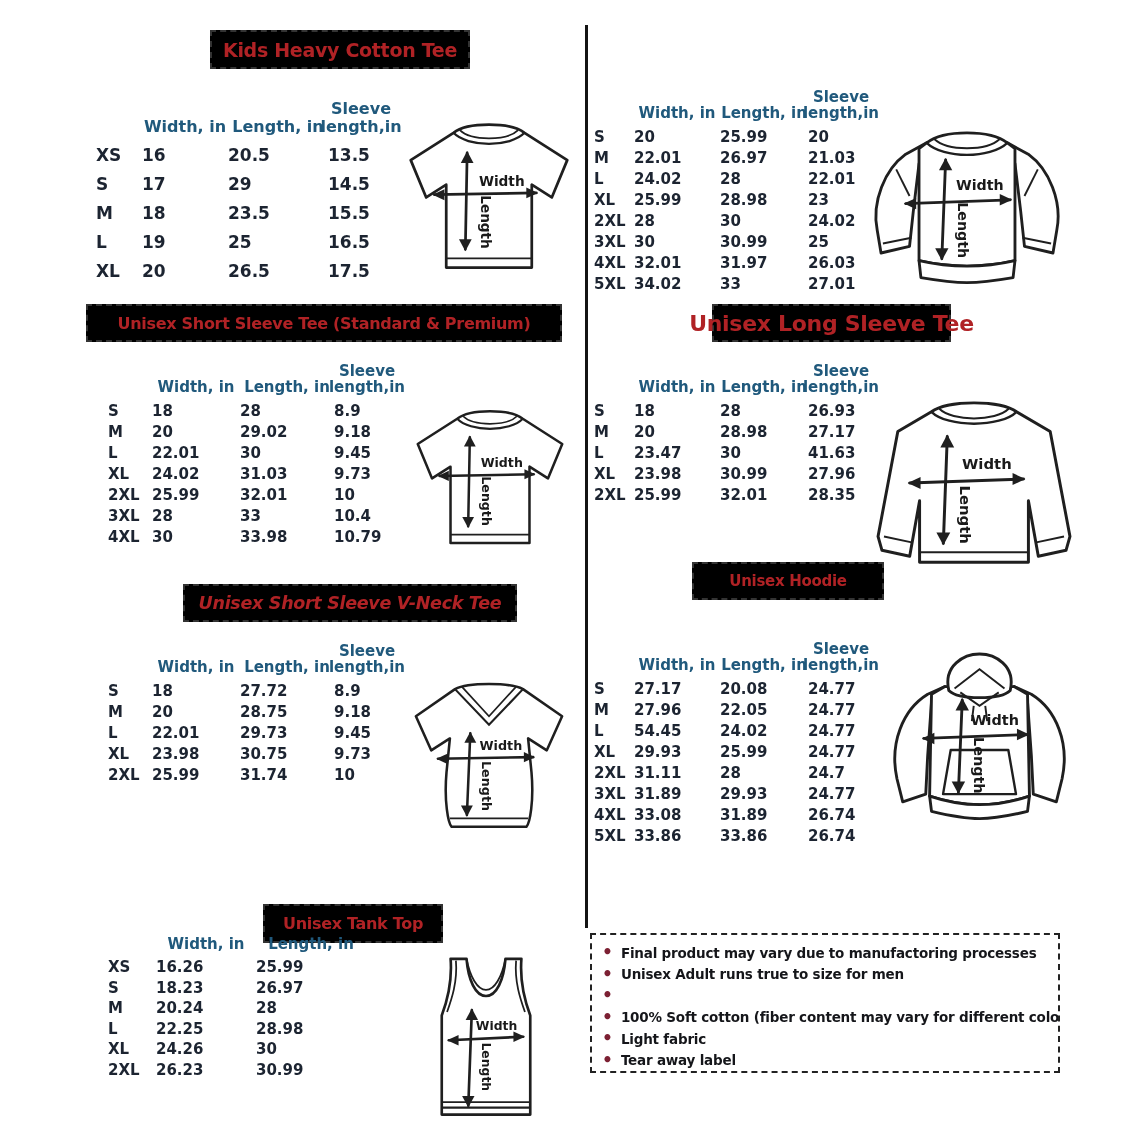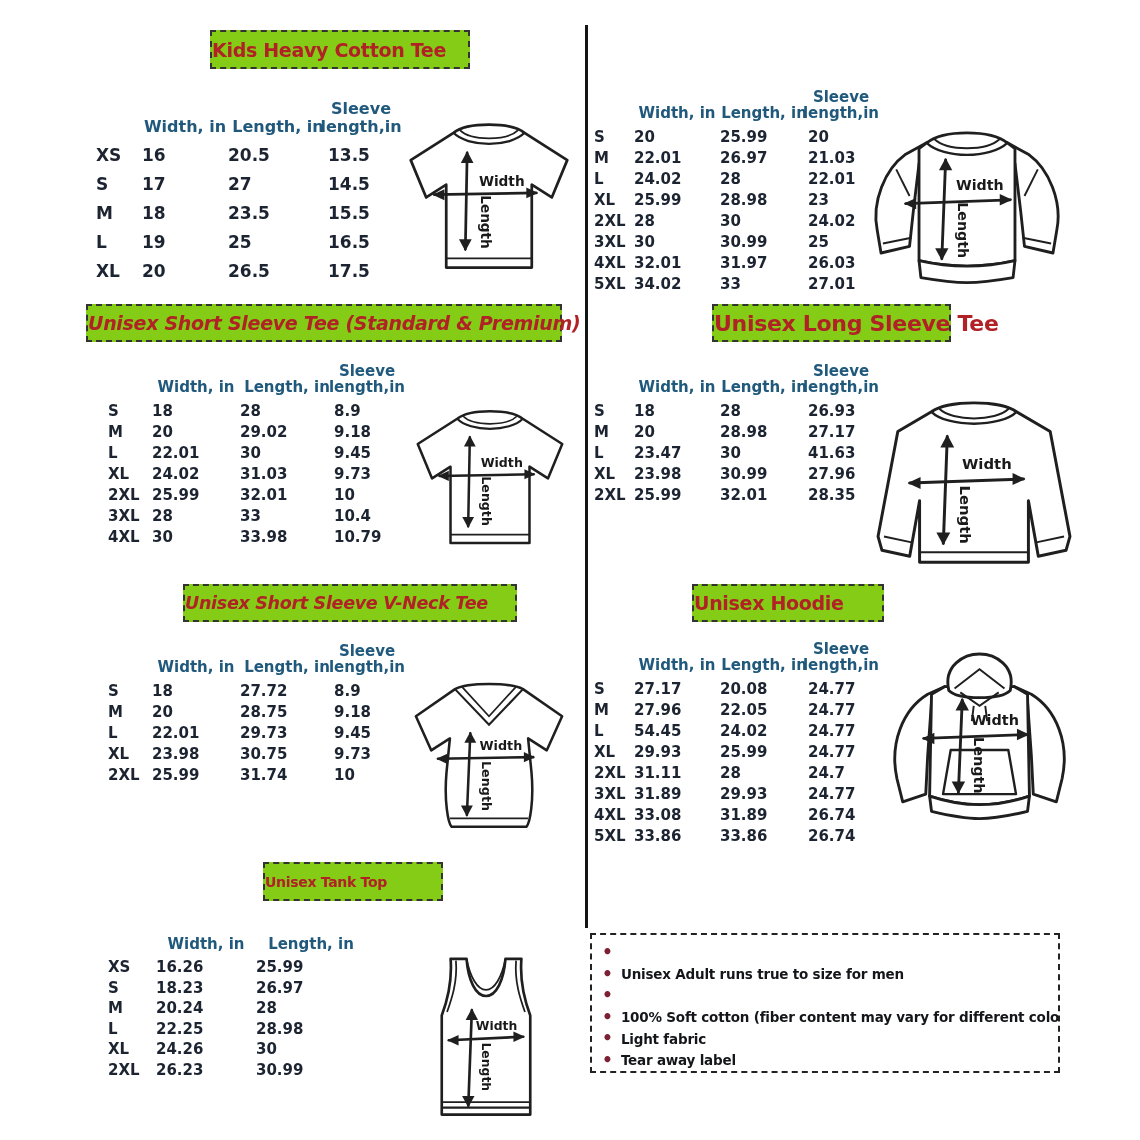--- a/index.html
+++ b/index.html
@@ -1,20 +1,20 @@
 <!DOCTYPE html>
 <html style="--red: #b02225; --blue: #20597c; --ink: #1c2431; --maroon: #7c2033;"><head>
 <meta charset="utf-8">
 <style>
   html,body{margin:0;padding:0;background:#fff;}
   .canvas{position:relative;width:1140px;height:1140px;background:#fff;overflow:hidden;
           font-family:"DejaVu Sans", sans-serif;color:var(--ink,#1c2431);}
   .divider{position:absolute;background:#141414;}
-  .title-box{position:absolute;display:flex;align-items:center;
-             border:2px dashed #333;background:#84cc16;color:var(--red,#b02225);
+  .title-box{position:absolute;display:flex;align-items:center;justify-content:center;
+             border:2px dashed #333;background:#000000;color:var(--red,#b02225);
              font-weight:700;white-space:nowrap;letter-spacing:-0.3px;}
   .table{position:absolute;}
   .trow{display:grid;}
   .t-kids .trow{grid-template-columns:46px 86px 100px 66px;}
   .t-left .trow{grid-template-columns:44px 88px 94px 66px;}
   .t-right .trow{grid-template-columns:40px 86px 88px 66px;}
   .t-tank .trow{grid-template-columns:48px 100px 110px;}
   .thead{height:46px;}
   .t-kids .thead{height:58px;}
   .t-tank .thead{height:42px;}
@@ -63,21 +63,21 @@
       </div>
       <div class="trow">
         <div class="tcell size-cell">XS</div>
         <div class="tcell val-cell">16</div>
         <div class="tcell val-cell">20.5</div>
         <div class="tcell val-cell">13.5</div>
       </div>
       <div class="trow">
         <div class="tcell size-cell">S</div>
         <div class="tcell val-cell">17</div>
-        <div class="tcell val-cell">27</div>
+        <div class="tcell val-cell">29</div>
         <div class="tcell val-cell">14.5</div>
       </div>
       <div class="trow">
         <div class="tcell size-cell">M</div>
         <div class="tcell val-cell">18</div>
         <div class="tcell val-cell">23.5</div>
         <div class="tcell val-cell">15.5</div>
       </div>
       <div class="trow">
         <div class="tcell size-cell">L</div>
@@ -186,21 +186,21 @@
         <polygon class="arrow-head" points="79,135 86,148 93,135"></polygon>
         <line class="arrow-line" x1="48" y1="88" x2="158" y2="84"></line>
         <polygon class="arrow-head" points="59,82 46,88 59,94"></polygon>
         <polygon class="arrow-head" points="147,78 160,84 147,90"></polygon>
         <text class="measure-label" x="126" y="74" text-anchor="middle">Width</text>
         <text class="measure-label" x="103" y="116" text-anchor="middle" transform="rotate(90 103 116)">Length</text>
       </g>
     </svg>
   </div>
 
-  <div class="title-box" style="left:86px;top:304px;width:472px;height:34px;font-size:19px;font-style:italic;">
+  <div class="title-box" style="left:86px;top:304px;width:472px;height:34px;font-size:16px;">
     <span>Unisex Short Sleeve Tee (Standard &amp; Premium)</span>
   </div>
   <div class="table t-left" style="left:108px;top:354px;width:292px;">
       <div class="trow thead">
         <div class="tcell"></div>
         <div class="tcell col-head">Width, in</div>
         <div class="tcell col-head">Length, in</div>
         <div class="tcell col-head">Sleeve
 length,in</div>
       </div>
@@ -383,21 +383,21 @@
         <polygon class="arrow-head" points="67,157 74,170 81,157"></polygon>
         <line class="arrow-line" x1="40" y1="102" x2="152" y2="100"></line>
         <polygon class="arrow-head" points="51,96 38,102 51,108"></polygon>
         <polygon class="arrow-head" points="141,94 154,100 141,106"></polygon>
         <text class="measure-label" x="114" y="92" text-anchor="middle">Width</text>
         <text class="measure-label" x="92" y="134" text-anchor="middle" transform="rotate(90 92 134)">Length</text>
       </g>
     </svg>
   </div>
 
-  <div class="title-box" style="left:692px;top:584px;width:188px;height:34px;font-size:19px;">
+  <div class="title-box" style="left:692px;top:562px;width:188px;height:34px;font-size:15px;">
     <span>Unisex Hoodie</span>
   </div>
   <div class="table t-right" style="left:594px;top:632px;width:280px;">
       <div class="trow thead">
         <div class="tcell"></div>
         <div class="tcell col-head">Width, in</div>
         <div class="tcell col-head">Length, in</div>
         <div class="tcell col-head">Sleeve
 length,in</div>
       </div>
@@ -468,21 +468,21 @@
         <polygon class="arrow-head" points="83,137 90,150 97,137"></polygon>
         <line class="arrow-line" x1="54" y1="92" x2="162" y2="88"></line>
         <polygon class="arrow-head" points="65,86 52,92 65,98"></polygon>
         <polygon class="arrow-head" points="151,82 164,88 151,94"></polygon>
         <text class="measure-label" x="128" y="78" text-anchor="middle">Width</text>
         <text class="measure-label" x="106" y="120" text-anchor="middle" transform="rotate(90 106 120)">Length</text>
       </g>
     </svg>
   </div>
 
-  <div class="title-box" style="left:263px;top:862px;width:176px;height:35px;font-size:14px;">
+  <div class="title-box" style="left:263px;top:904px;width:176px;height:35px;font-size:16px;">
     <span>Unisex Tank Top</span>
   </div>
   <div class="table t-tank" style="left:108px;top:915px;width:258px;">
       <div class="trow thead">
         <div class="tcell"></div>
         <div class="tcell col-head">Width, in</div>
         <div class="tcell col-head">Length, in</div>
       </div>
       <div class="trow">
         <div class="tcell size-cell">XS</div>
@@ -532,20 +532,21 @@
         <polygon class="arrow-head" points="101,92 114,98 101,104"></polygon>
         <text class="measure-label" x="82" y="90" text-anchor="middle" style="font-size:14px">Width</text>
         <text class="measure-label" x="66" y="132" text-anchor="middle" transform="rotate(90 66 132)" style="font-size:14px">Length</text>
       </g>
     </svg>
   </div>
 
   <div class="notes-box" style="left:590px;top:933px;width:470px;height:140px;">
       <div class="note-line">
         <span class="note-bullet">•</span>
+        <span class="note-text">Final product may vary due to manufactoring processes</span>
       </div>
       <div class="note-line">
         <span class="note-bullet">•</span>
         <span class="note-text">Unisex Adult runs true to size for men</span>
       </div>
       <div class="note-line">
         <span class="note-bullet">•</span>
       </div>
       <div class="note-line">
         <span class="note-bullet">•</span>

